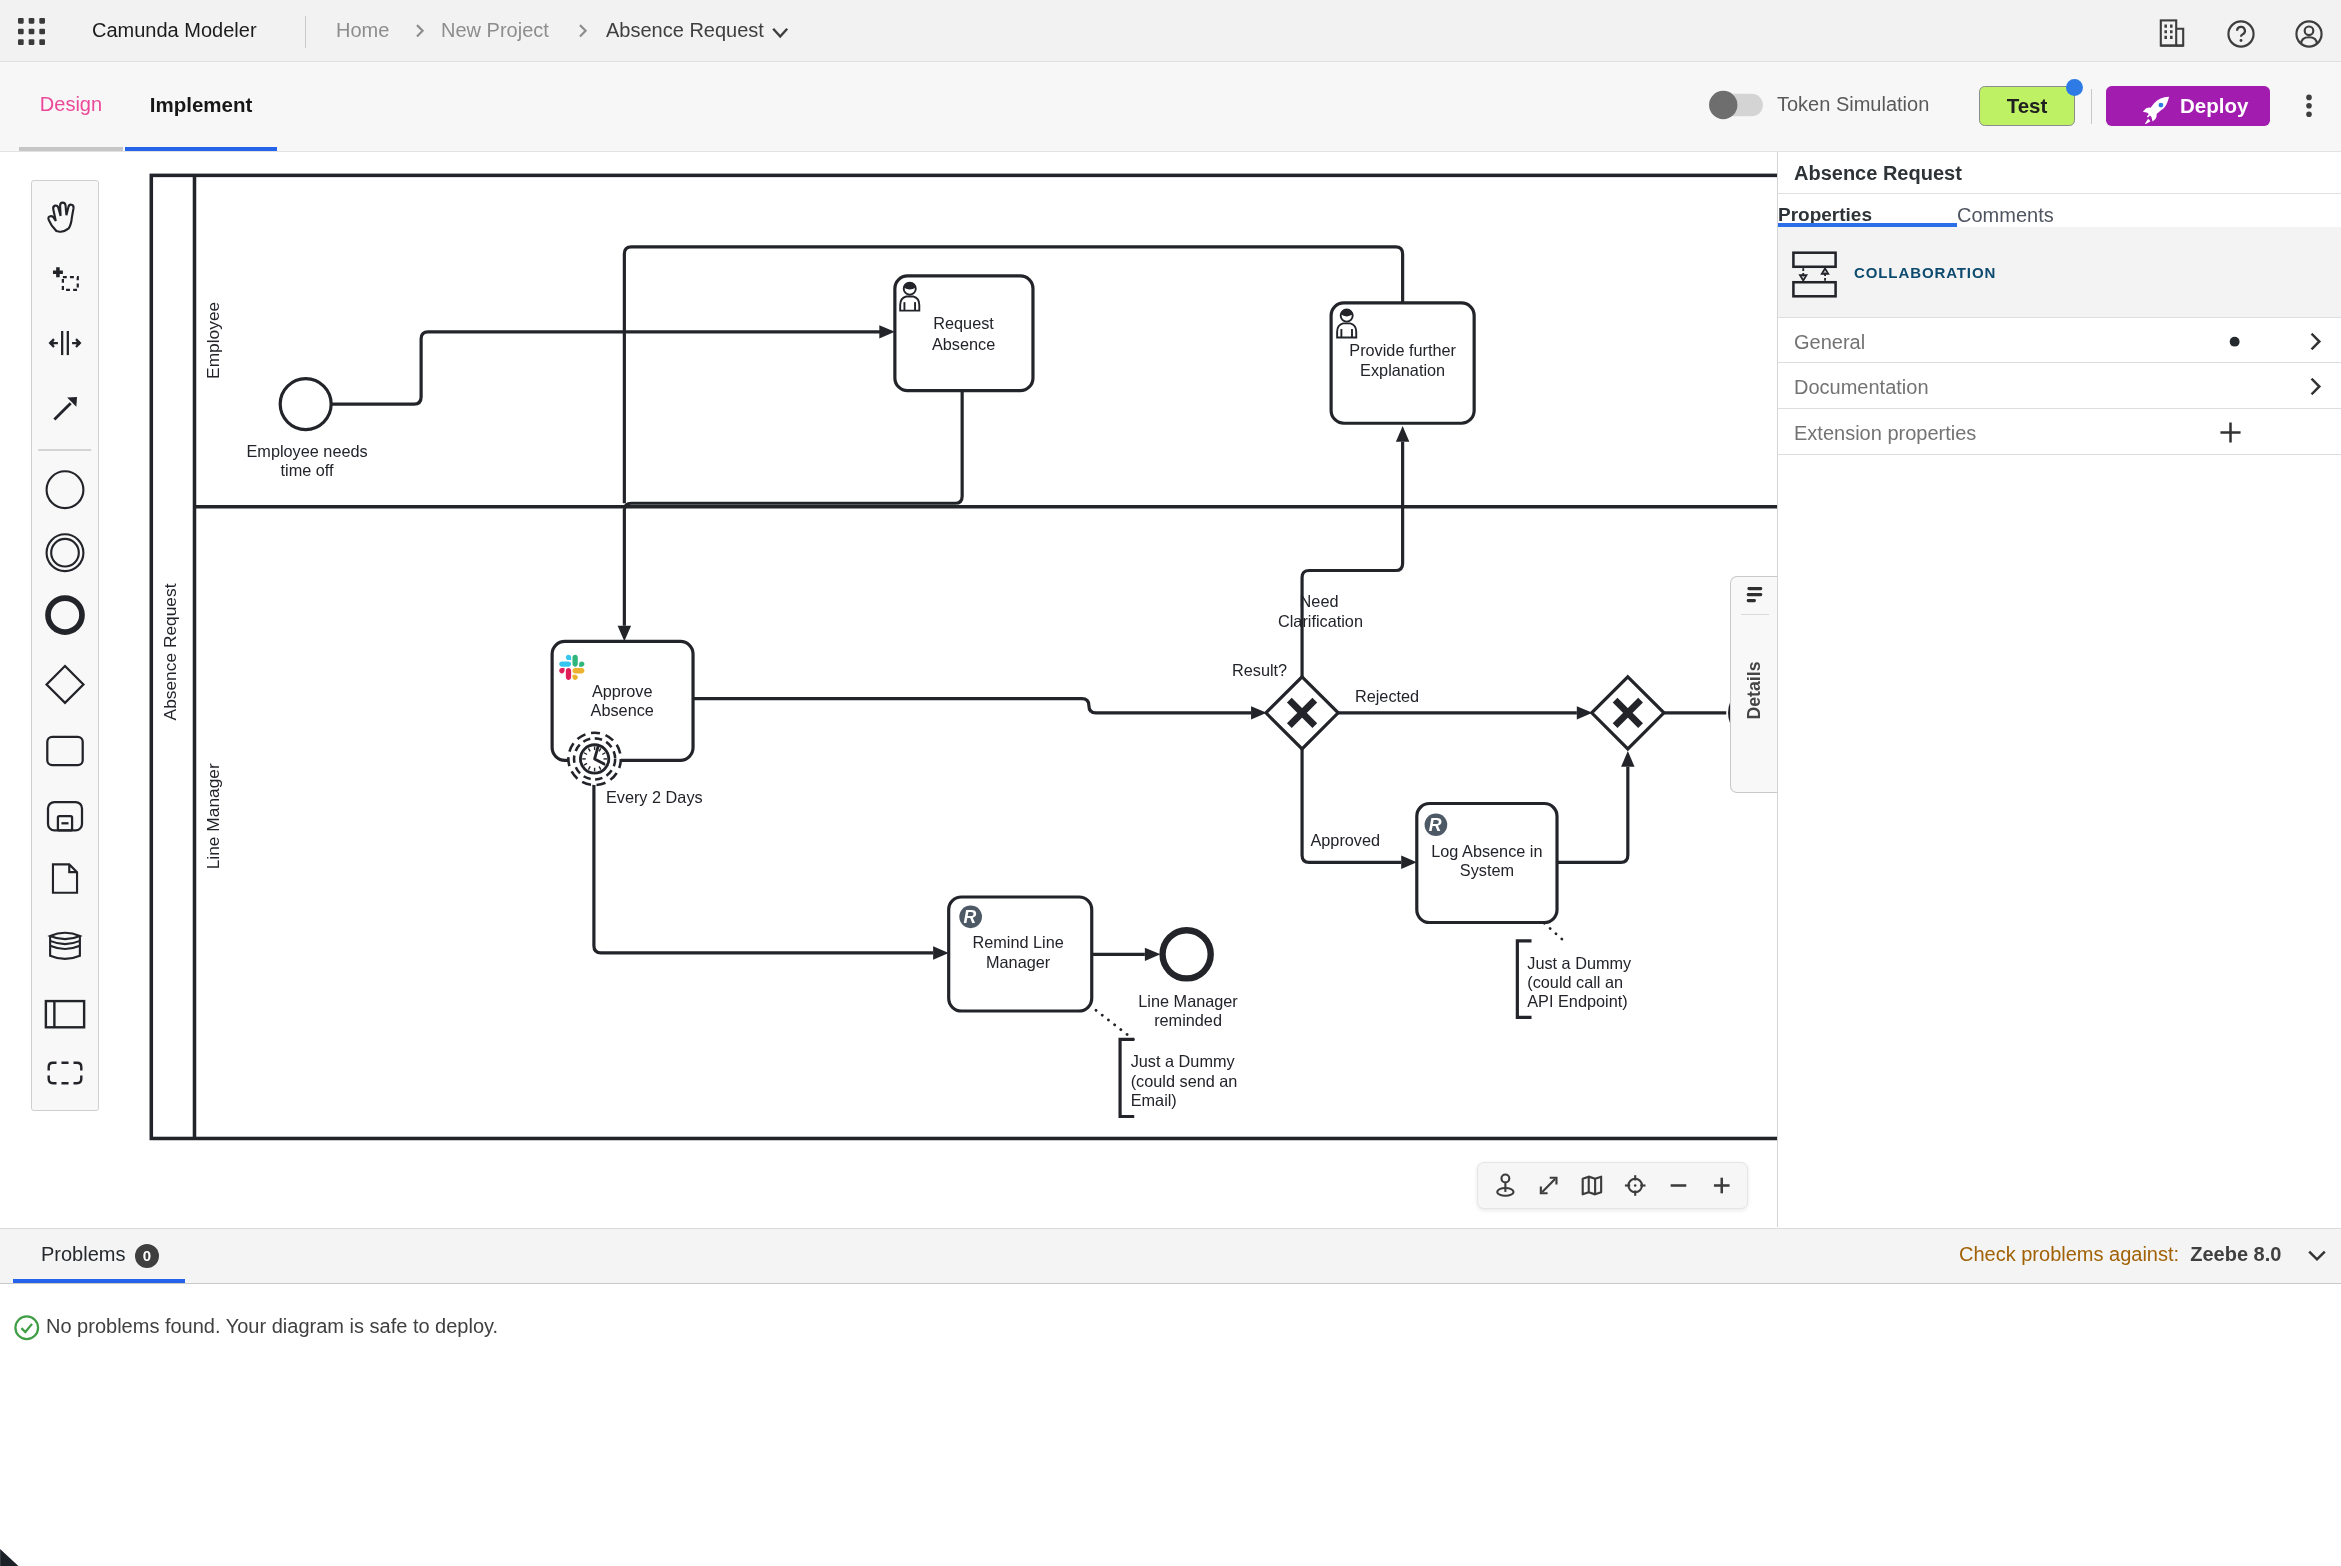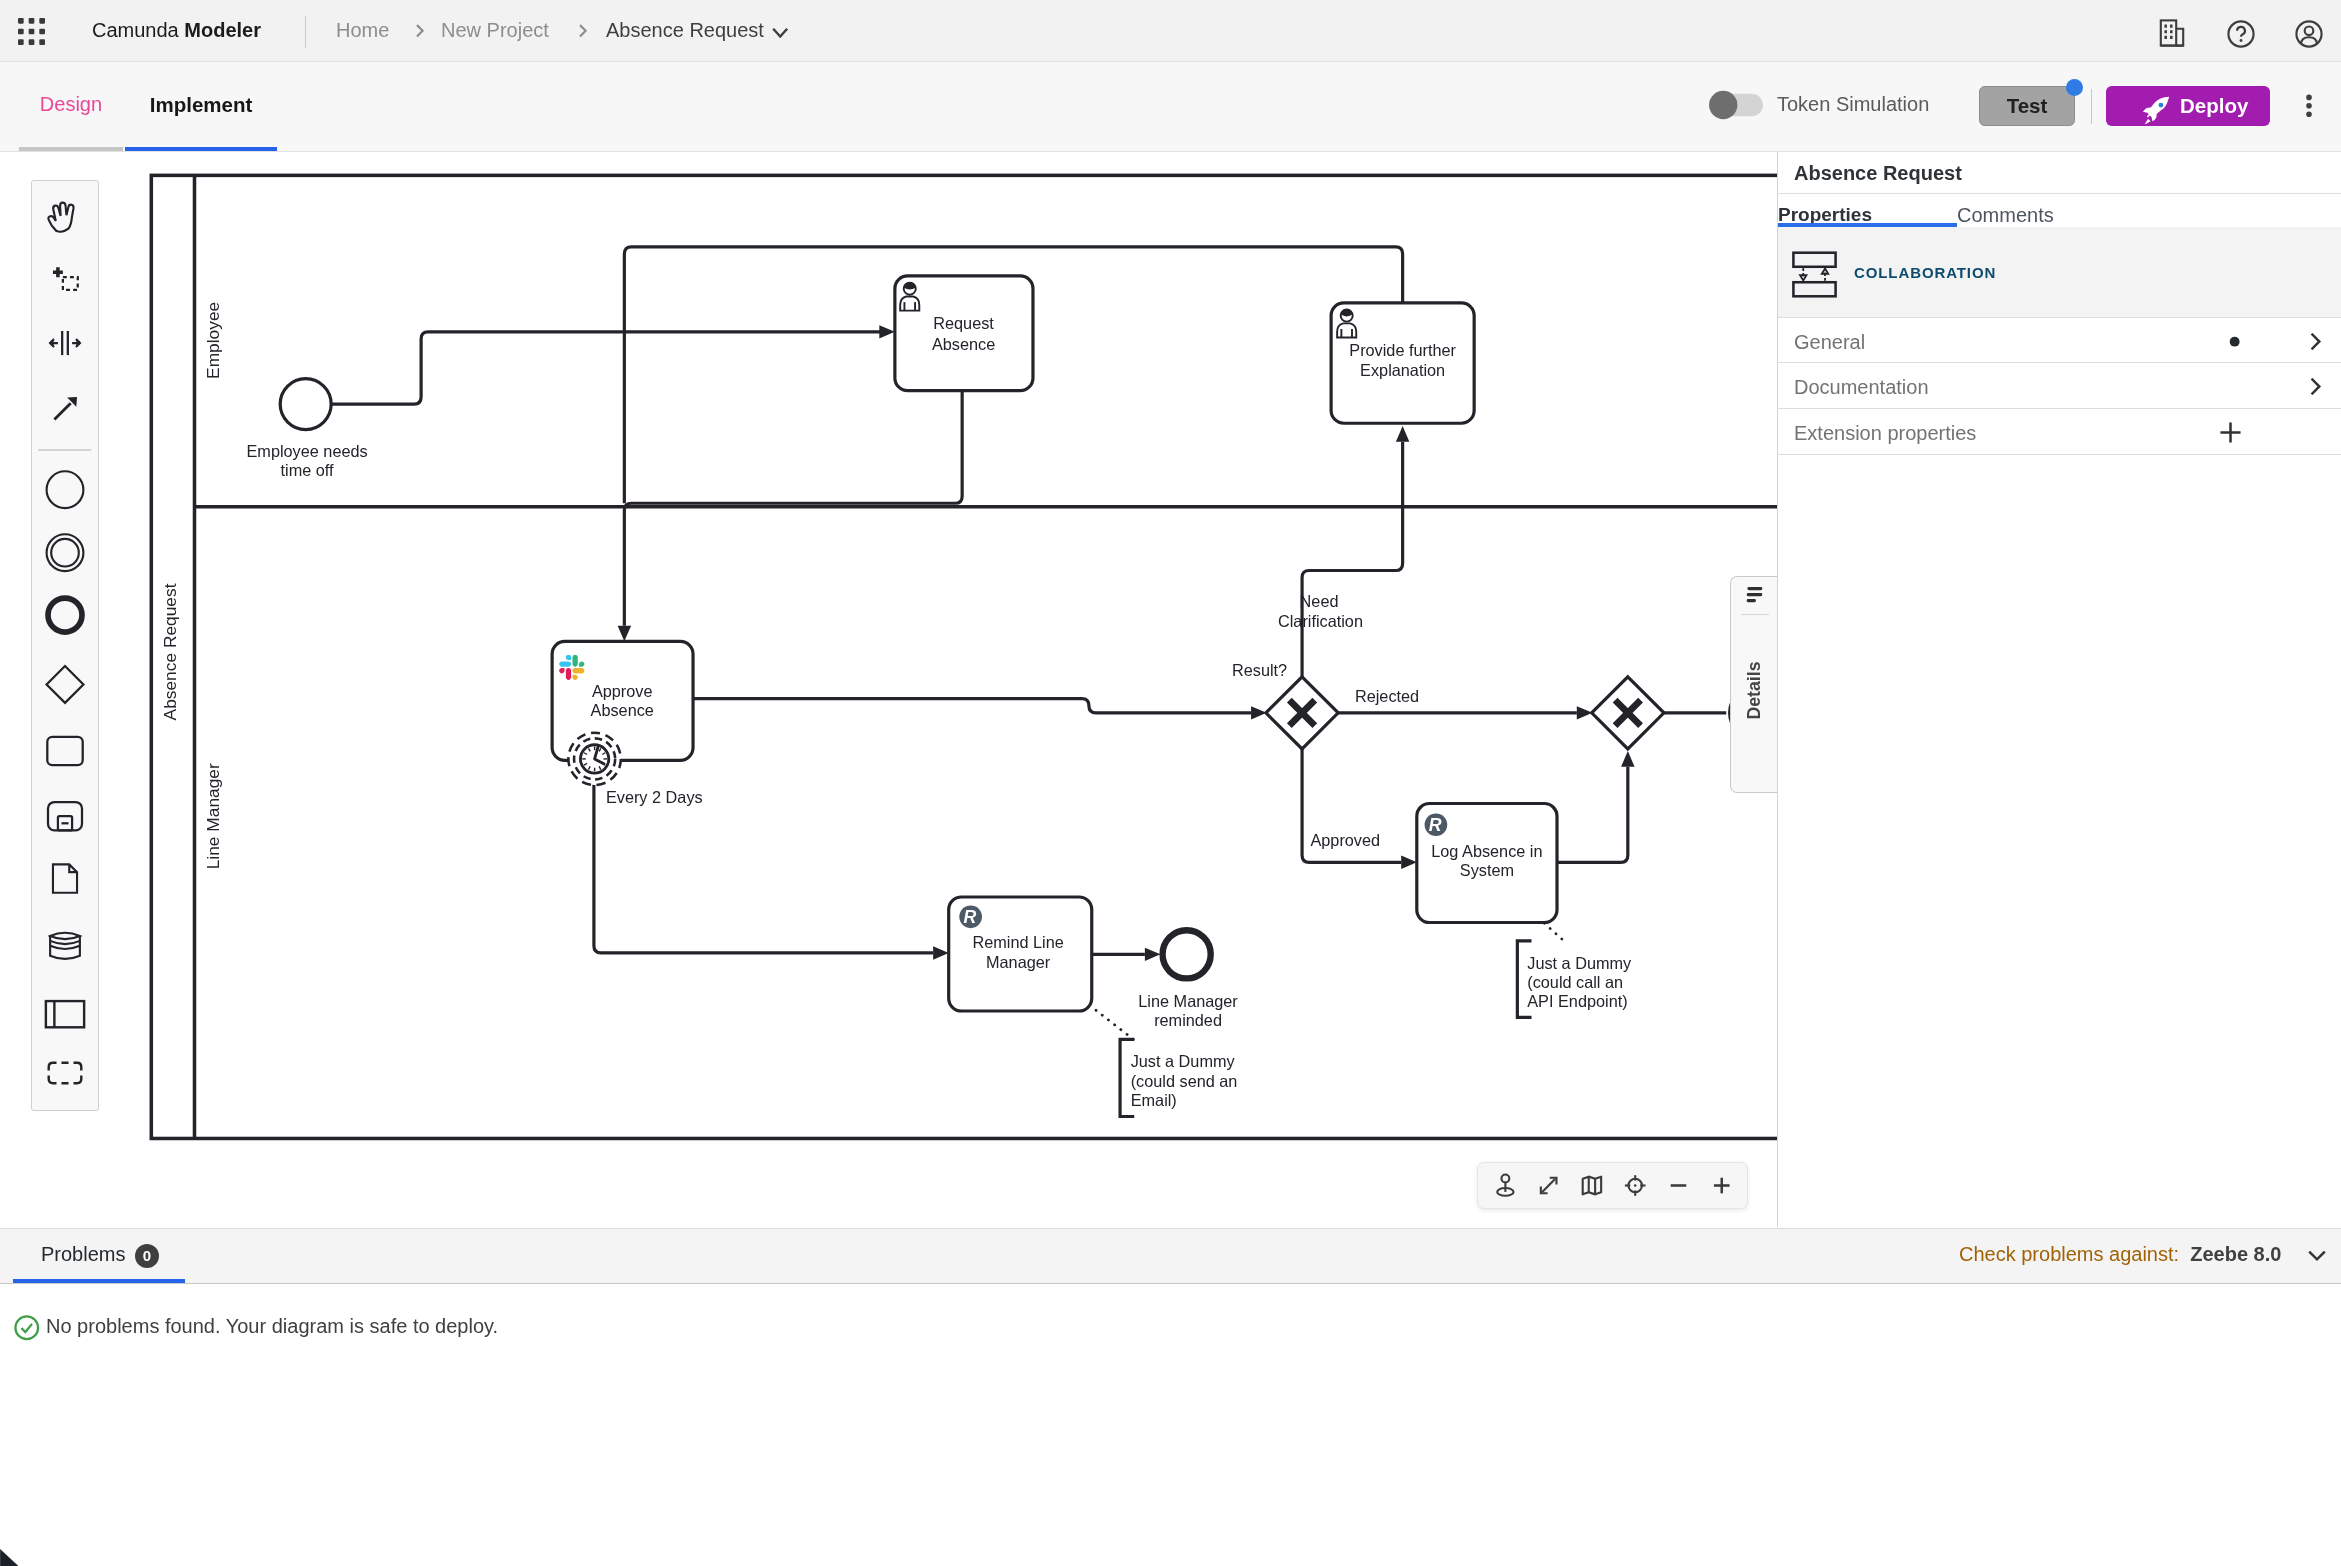--- a/index.html
+++ b/index.html
@@ -2,33 +2,33 @@
 <html style="font-size:11.3px"><head>
 <meta charset="utf-8">
 <style>
   * { margin:0; padding:0; box-sizing:border-box; }
   html,body { width:2342px; height:1567px; background:#fff; font-family:"Liberation Sans", sans-serif; overflow:hidden; }
   .abs { position:absolute; }
   #page { position:relative; width:2342px; height:1567px; }
   
   #topbar { left:0; top:0; width:2342px; height:62px; background:#f2f2f2; border-bottom:1.4px solid #e0e0e0; }
   #brand { left:92px; top:0; height:61px; line-height:61px; font-size:20px; color:#1c1c1c; }
-  #brand b { font-weight:700; }
+  #brand b { font-weight:400; }
   .bcrumb { top:0; height:61px; line-height:61px; font-size:20px; color:#8d8d8d; }
   #bc3 { color:#3f3f3f; }
   #tdivider { left:305px; top:15.6px; width:1.4px; height:32px; background:#c9c9c9; }
   
   #toolbar2 { left:0; top:62px; width:2342px; height:90px; background:#f7f7f7; border-bottom:1.4px solid #e2e2e2; }
   .tab { top:62px; height:85px; line-height:85px; text-align:center; }
   #tab1 { left:19px; width:104px; color:#ec4899; font-size:20px; }
   #tab2 { left:125px; width:152px; color:#171717; font-weight:700; font-size:20.5px; }
   #tabu1 { left:19px; top:147px; width:104px; height:4.3px; background:#c6c6c6; }
   #tabu2 { left:125px; top:147px; width:152px; height:4.3px; background:#2563eb; }
   #toksim { left:1777px; top:62px; height:85px; line-height:85px; font-size:20px; color:#5a5a5a; }
-  #testbtn { left:1979px; top:86px; width:96px; height:40px; background:#a3a3a3; border:1.4px solid #8c8c8c; border-radius:5.7px; color:#202020; font-size:20.5px; font-weight:700; text-align:center; line-height:38px; }
+  #testbtn { left:1979px; top:86px; width:96px; height:40px; background:#bef264; border:1.4px solid #8c8c8c; border-radius:5.7px; color:#202020; font-size:20.5px; font-weight:700; text-align:center; line-height:38px; }
   #testdot { left:2066px; top:79px; width:17px; height:17px; border-radius:50%; background:#2e7be6; }
   #btndiv { left:2091px; top:89px; width:1.4px; height:35px; background:#c8c8c8; }
   #deploybtn { left:2106px; top:86px; width:164px; height:40px; background:#a21caf; border-radius:5.7px; color:#fff; font-size:20.5px; font-weight:700; }
   #deploybtn span { position:absolute; left:74px; top:0; line-height:40px; }
   
   #canvas { left:0; top:152px; width:1777px; height:1075px; background:#fff; }
   
   #palette { left:31px; top:180px; width:68px; height:931px; background:#f8f8f8; border:1.4px solid #cfcfcf; border-radius:2.8px; }
   
   #details { left:1730px; top:576px; width:47px; height:217px; background:#f8f8f8; border:1.4px solid #c9c9c9; border-right:none; border-radius:7px 0 0 7px; }

